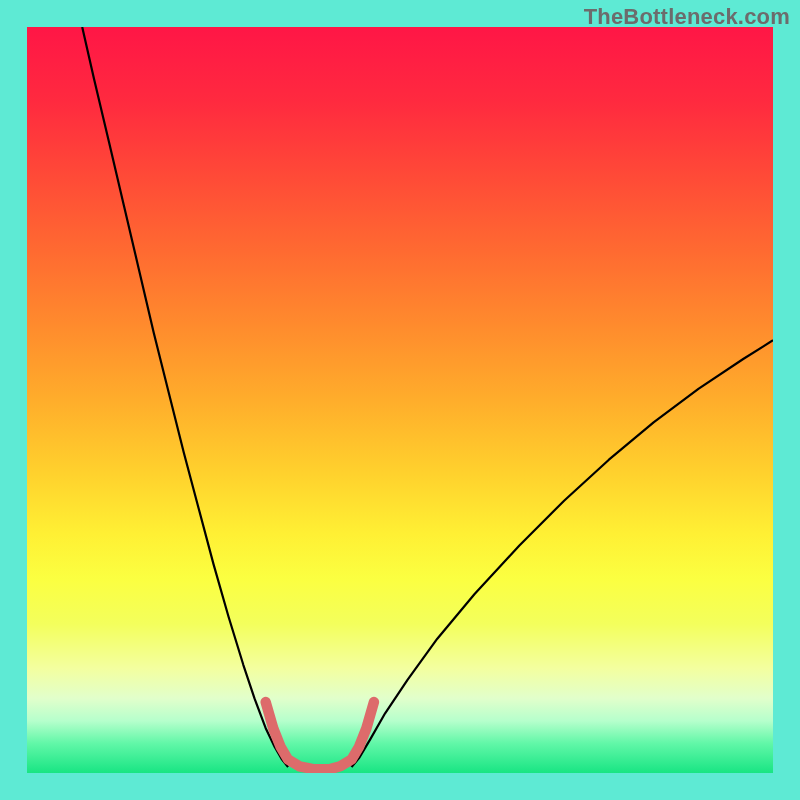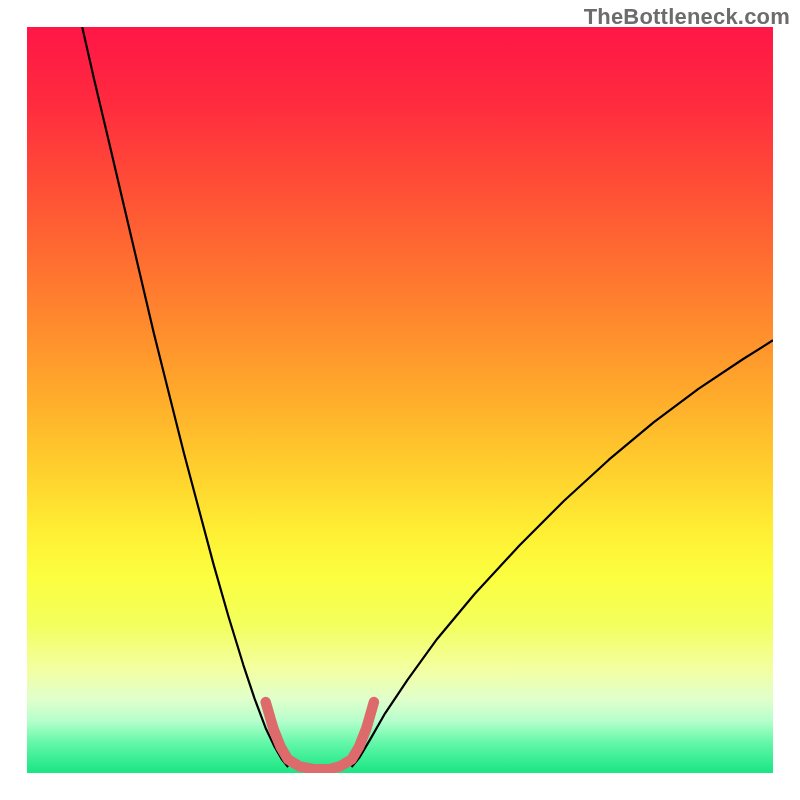--- a/index.html
+++ b/index.html
@@ -1,21 +1,21 @@
 <!DOCTYPE html>
 <html><head>
 <meta charset="utf-8">
 <style>
   * { margin: 0; padding: 0; box-sizing: border-box; }
   html, body { width: 800px; height: 800px; overflow: hidden; background: #000; }
   .frame {
     position: relative;
     width: 800px;
     height: 800px;
-    background: #ffffff;
+    background: #5eead4;
   }
   .watermark {
     position: absolute;
     top: 4px;
     right: 10px;
     font-family: Arial, Helvetica, sans-serif;
     font-size: 22px;
     font-weight: 600;
     color: #6c6c6c;
     letter-spacing: 0.2px;

